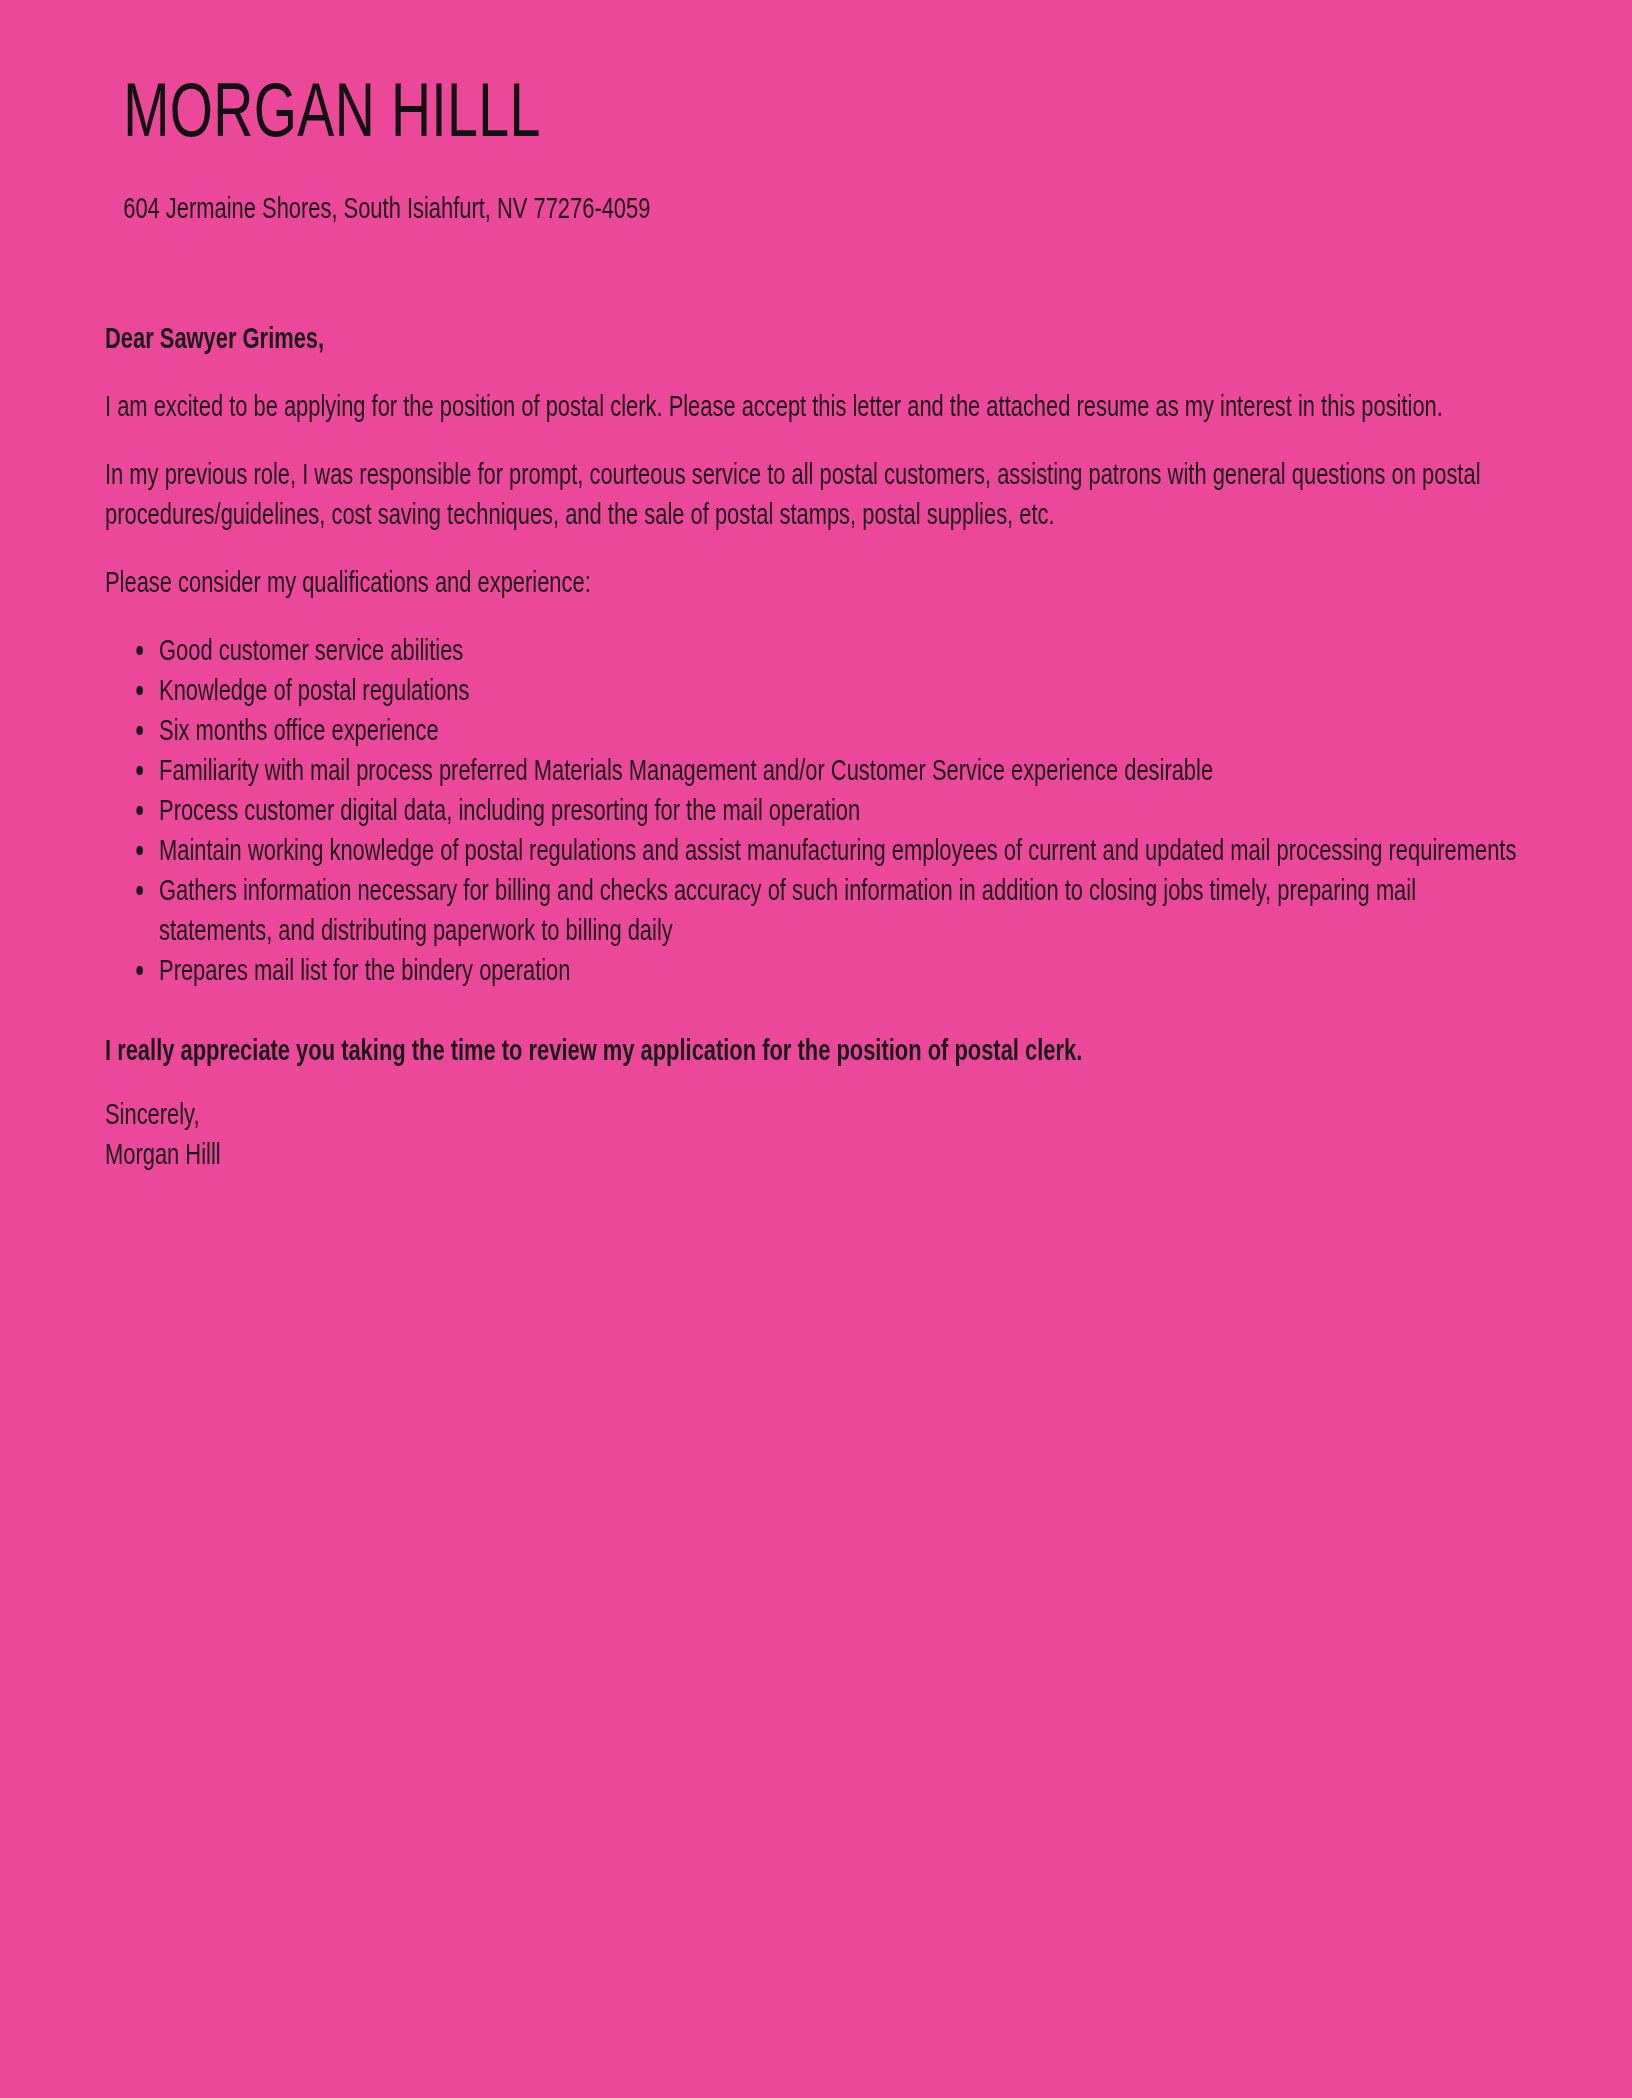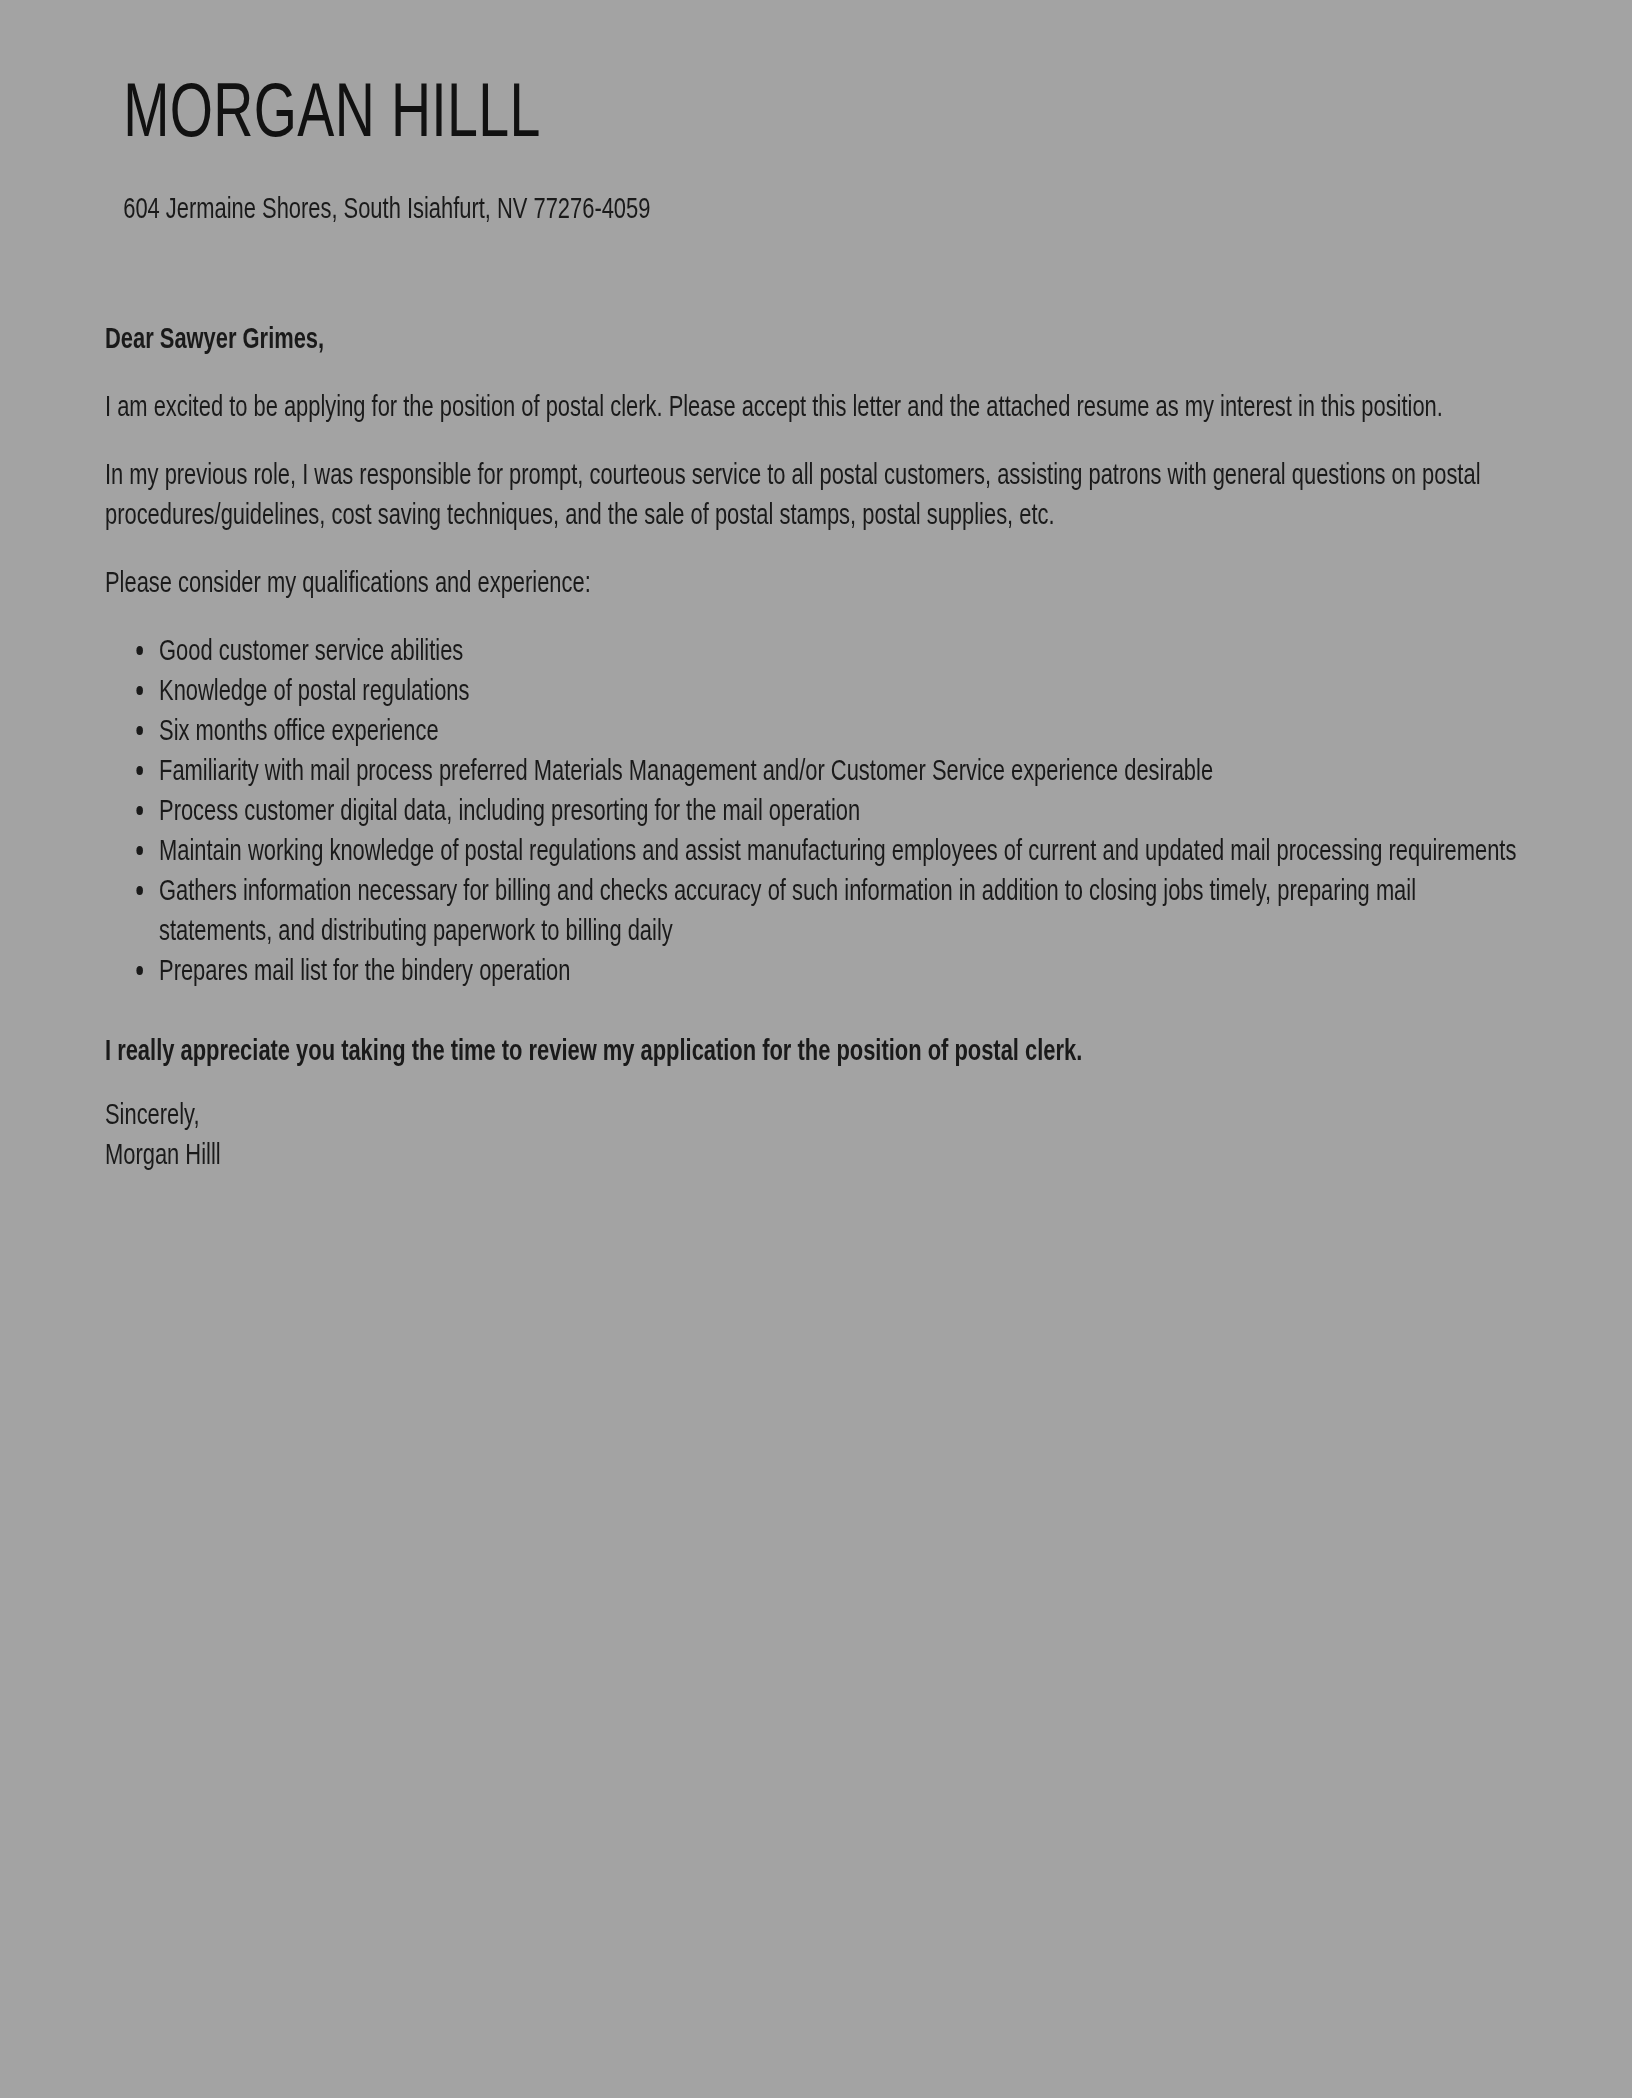--- a/index.html
+++ b/index.html
@@ -4,21 +4,21 @@
 <style>
   html, body {
     margin: 0;
     padding: 0;
     background: #ffffff;
   }
   .page {
     position: relative;
     width: 1632px;
     height: 2098px;
-    background: #a3a3a3;
+    background: #ec4899;
     overflow: hidden;
     box-sizing: border-box;
     padding: 58px 0 0 105px;
     font-family: "Liberation Sans", sans-serif;
     color: #1a1a1a;
   }
   
   .condense {
     width: 1940px;
     transform: scaleX(0.73);

